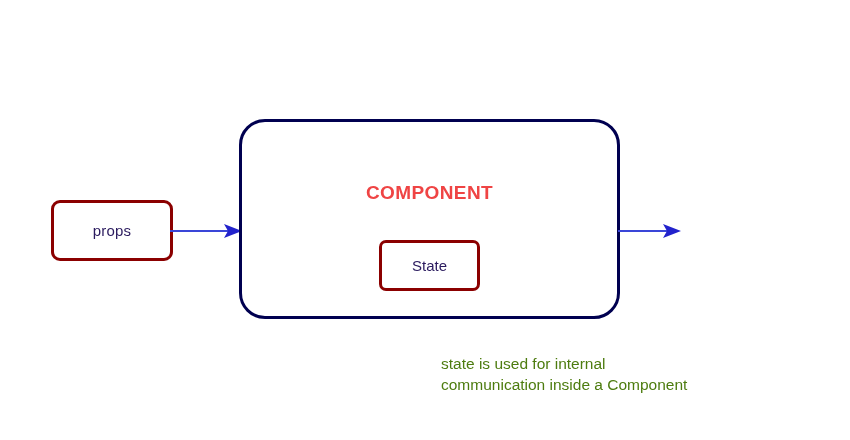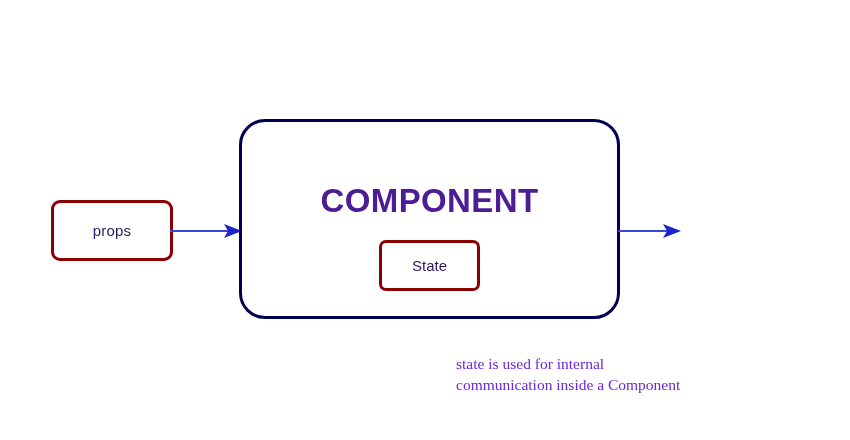--- a/index.html
+++ b/index.html
@@ -51,23 +51,23 @@
     border: 3px solid #000050;
     border-radius: 26px;
     display: block;
   }
   #component-title {
     position: absolute;
     left: 0;
     right: 0;
     top: 60px;
     text-align: center;
-    font-size: 33px;
+    font-size: 19px;
     font-weight: bold;
-    color: #4c1d95;
+    color: #ef4444;
     font-family: "Liberation Sans", sans-serif;
     letter-spacing: .4px;
   }
 
   
   #state-box {
     position: absolute;
     box-sizing: border-box;
     left: 137px;
     top: 118px;
@@ -99,27 +99,27 @@
   }
   #arrow-component-dom {
     left: 618px;
     top: 219px;
     width: 63px;
   }
 
   
   #caption {
     position: absolute;
-    left: 456px;
+    left: 441px;
     top: 353px;
     width: 360px;
-    font-family: Liberation Serif, serif;
+    font-family: Liberation Sans, sans-serif;
     font-size: 15.5px;
     line-height: 21px;
-    color: #6d28d9;
+    color: #4d7c0f;
     white-space: pre-line;
   }
 </style>
 </head>
 <body>
 
 <div id="canvas">
 
   <div class="box" id="props-box">
     <span id="props-label">props</span>

